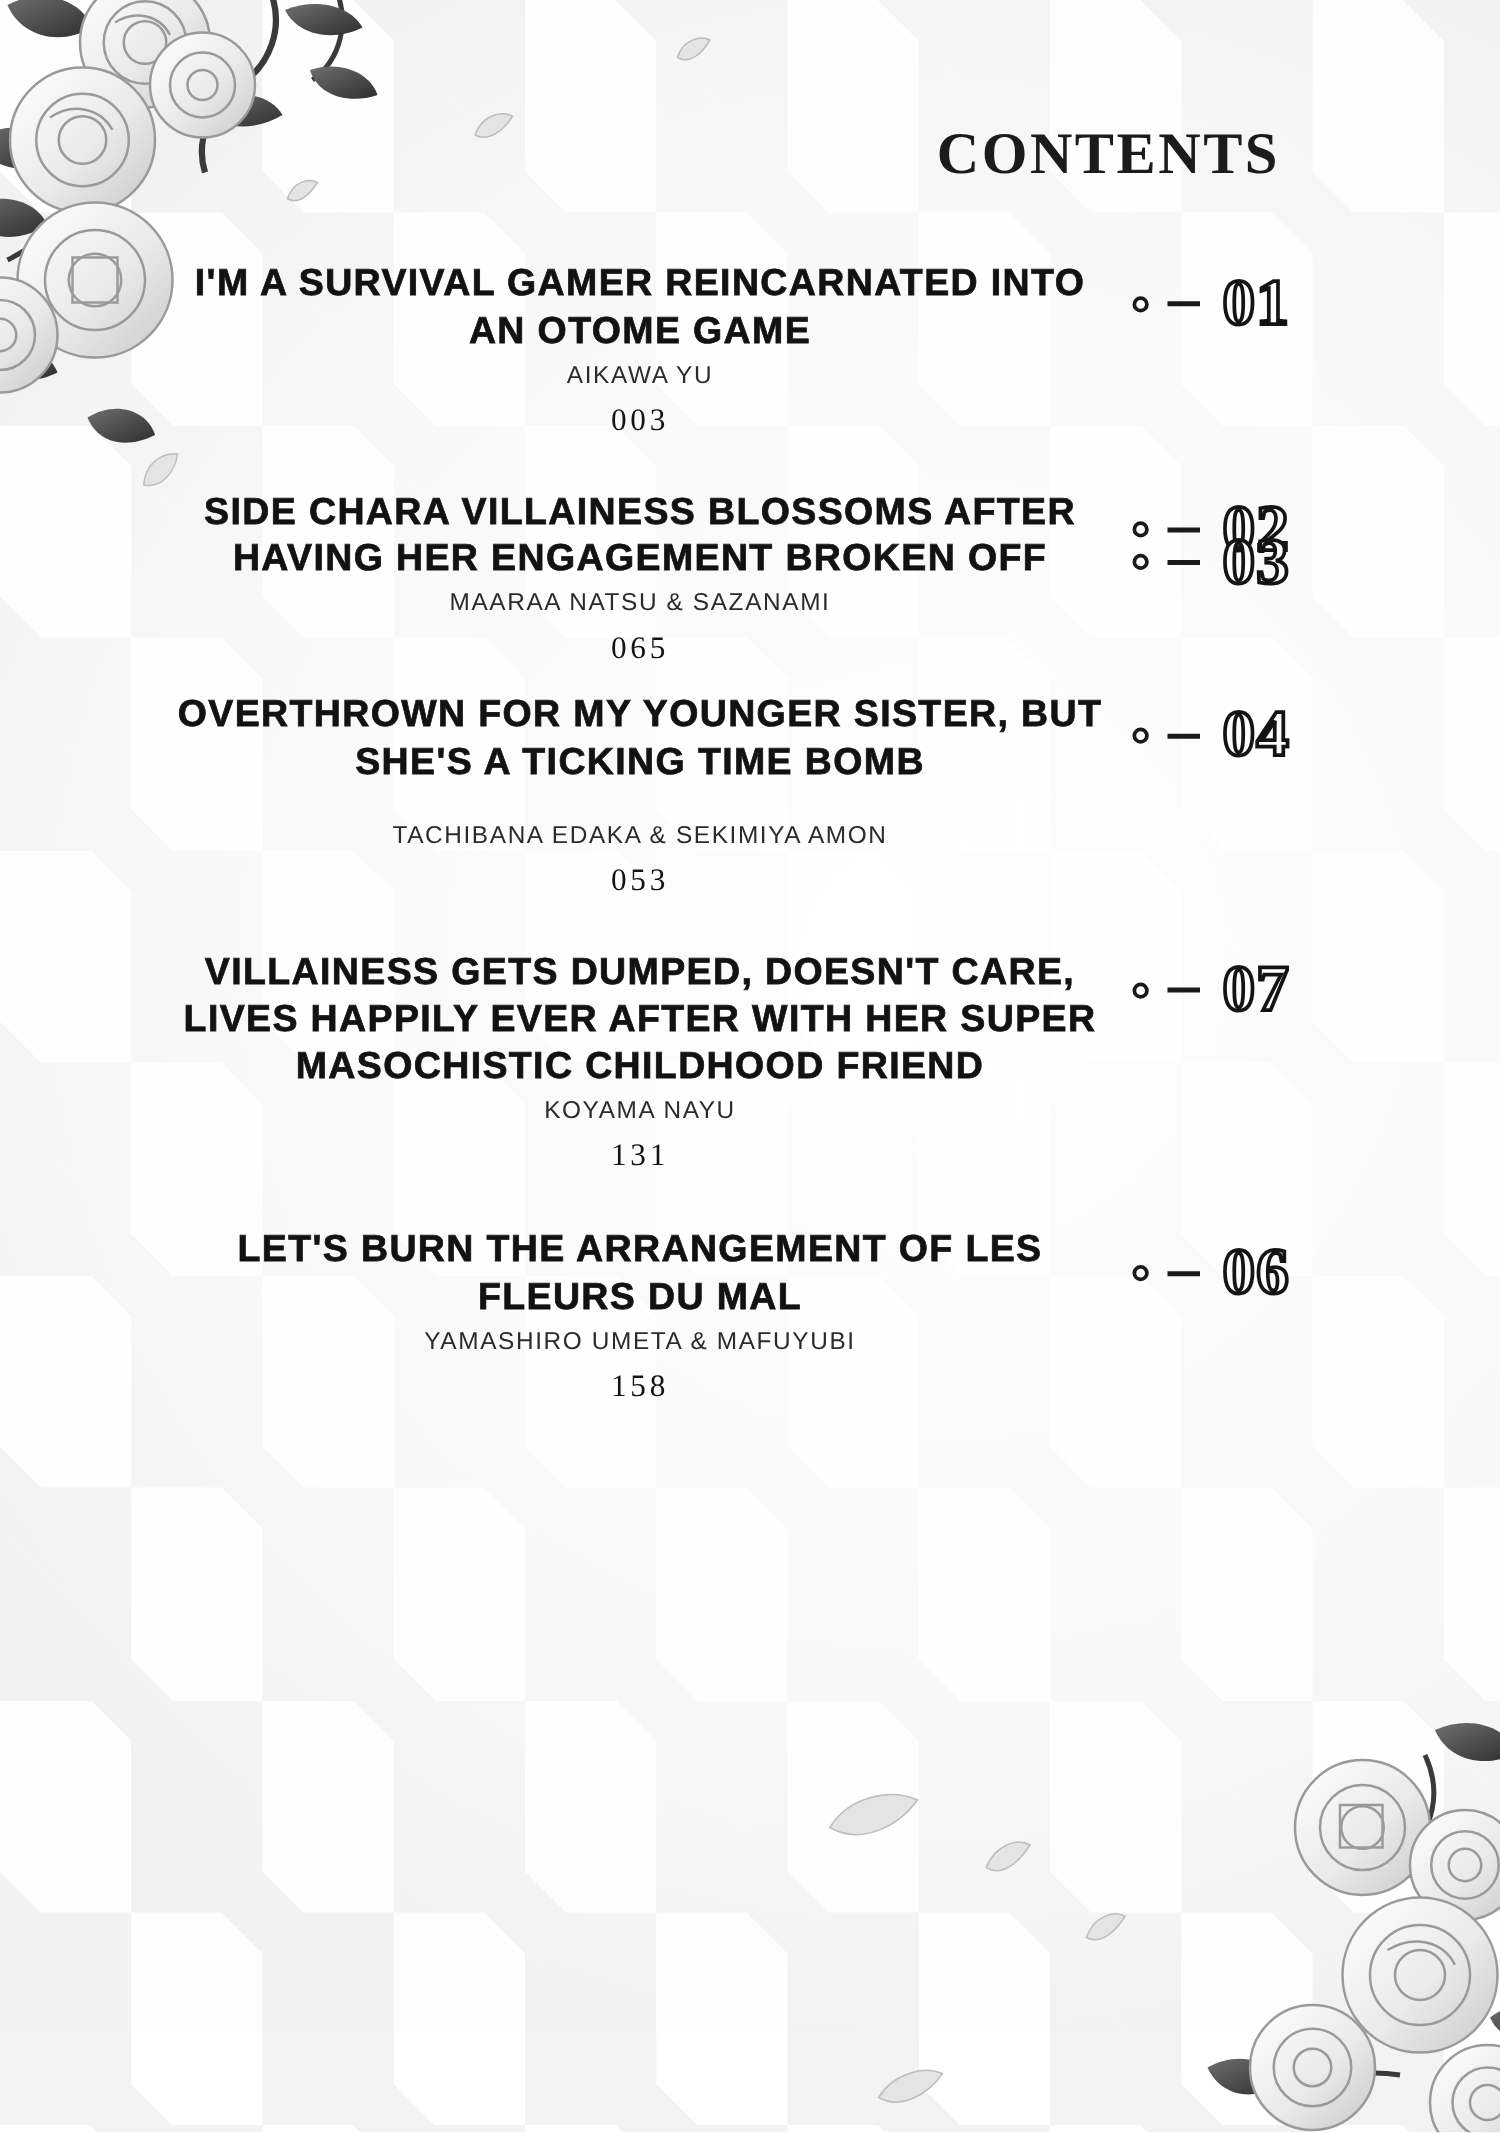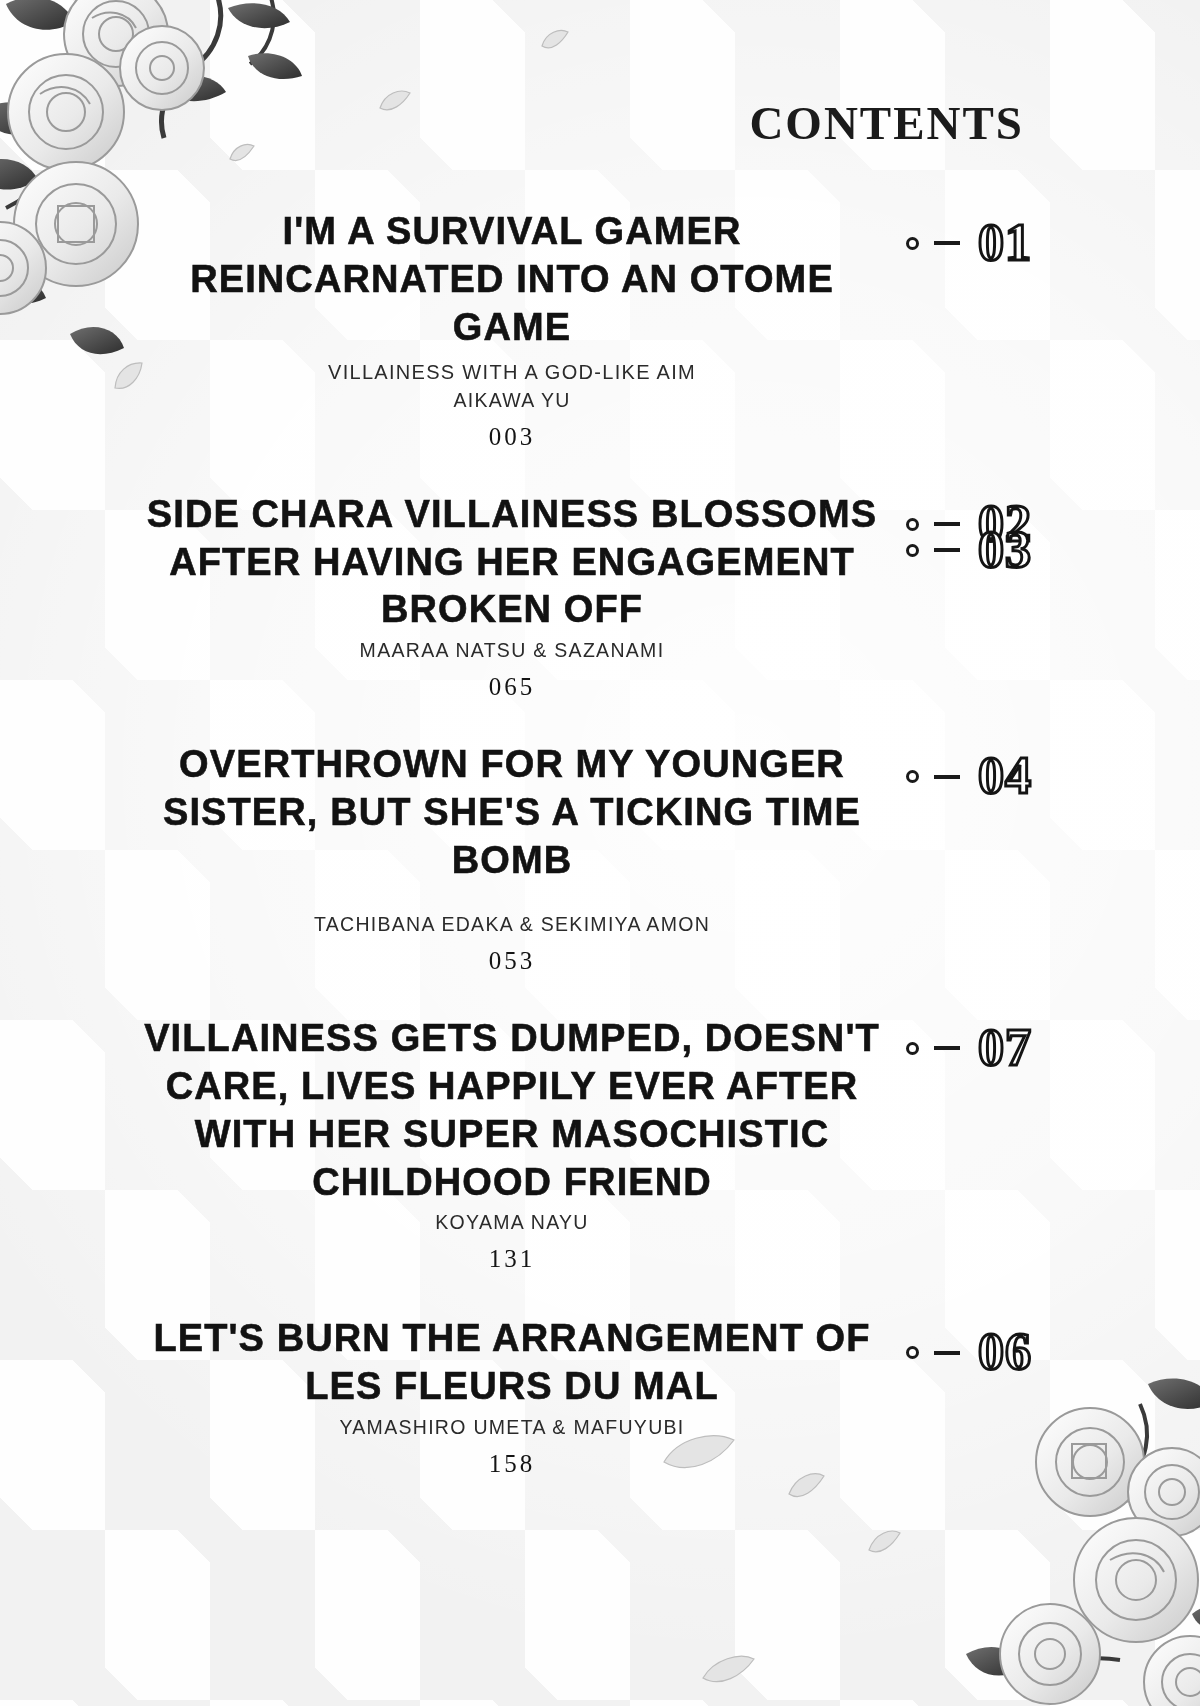--- a/index.html
+++ b/index.html
@@ -64,21 +64,21 @@
     margin-bottom: 36px;
   }
   .entry-inner {
     width: 740px;
     margin-left: 142px;
     text-align: center;
   }
   .e-title {
     font-family: "Liberation Sans", sans-serif;
     font-weight: bold;
-    font-size: 38px;
+    font-size: 30px;
     line-height: 1.26;
     letter-spacing: 1.1px;
     color: #121212;
     text-transform: uppercase;
     -webkit-text-stroke: 0.6px #121212;
   }
   .e-sub {
     font-size: 20px;
     letter-spacing: 1.3px;
     color: #2b2b2b;
@@ -254,40 +254,39 @@
     </g>
   </svg>
 
   <div class="contents-title">CONTENTS</div>
 
   <div class="entries">
 
     <div class="entry" style="margin-bottom:38px;">
       <div class="entry-inner">
         <div class="e-title">I'M A SURVIVAL GAMER REINCARNATED INTO AN OTOME GAME</div>
-        <div class="e-sub">VILLAINESS WITH A GOD-LIKE AIM</div>
         <div class="e-author">AIKAWA YU</div>
         <div class="e-page">003</div>
       </div>
       <div class="e-marker">
         <span class="dot"></span>
         <span class="dash"></span>
         <span class="e-num">01</span>
       </div>
     </div>
 
     <div class="entry" style="margin-bottom:40px;">
       <div class="e-marker">
         <span class="dot"></span>
         <span class="dash"></span>
         <span class="e-num">02</span>
       </div>
     </div>
 
-    <div class="entry" style="margin-bottom:40px;">
+    <div class="entry" style="margin-bottom:20px;">
       <div class="entry-inner">
         <div class="e-title">SIDE CHARA VILLAINESS BLOSSOMS AFTER HAVING HER ENGAGEMENT BROKEN OFF</div>
         <div class="e-author">MAARAA NATSU &amp; SAZANAMI</div>
         <div class="e-page">065</div>
       </div>
       <div class="e-marker" style="top:36px;">
         <span class="dot"></span>
         <span class="dash"></span>
         <span class="e-num">03</span>
       </div>

